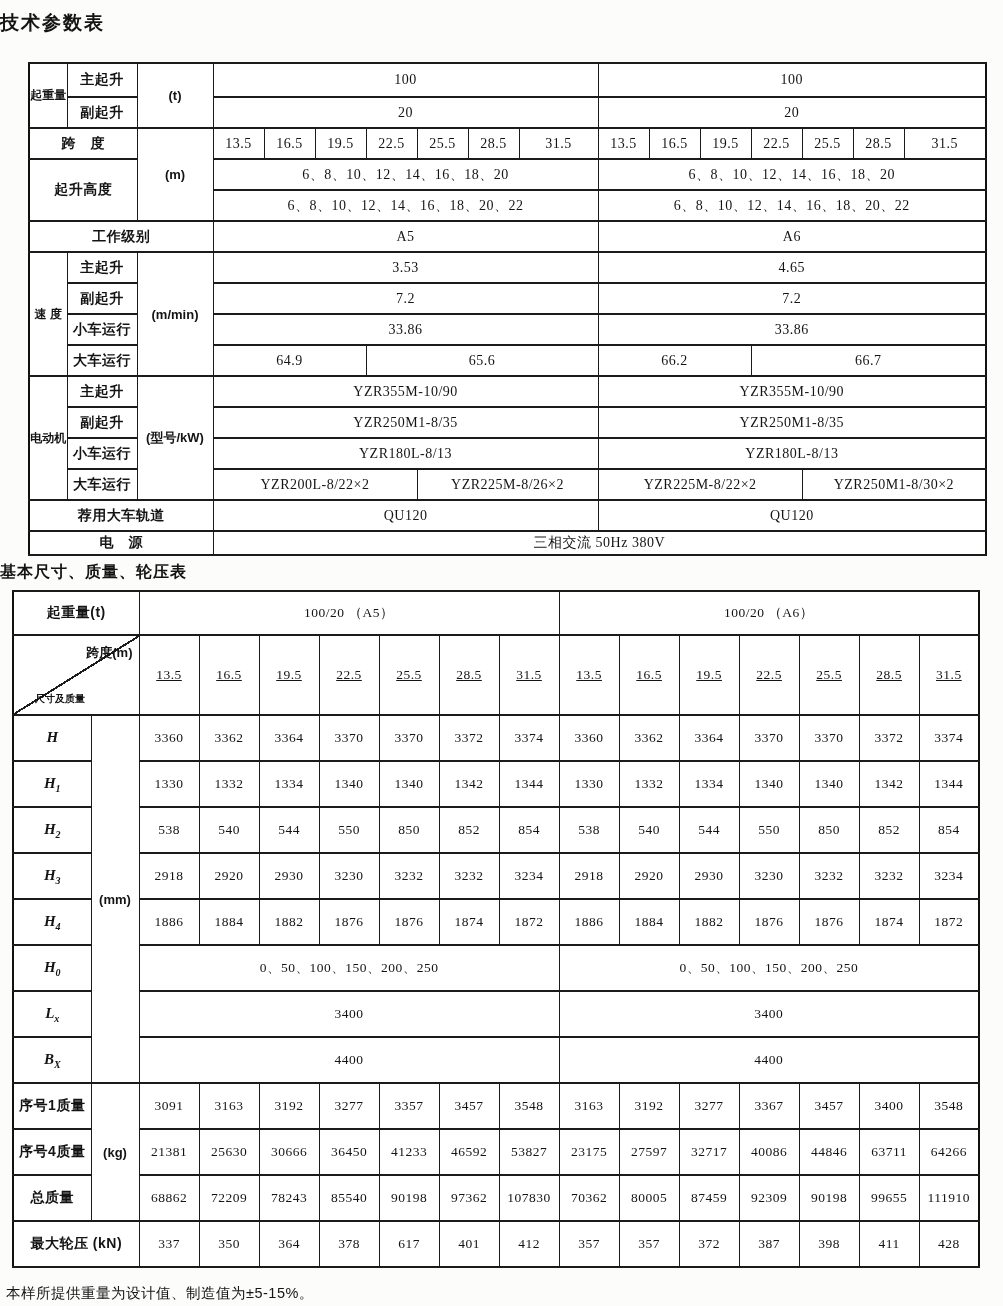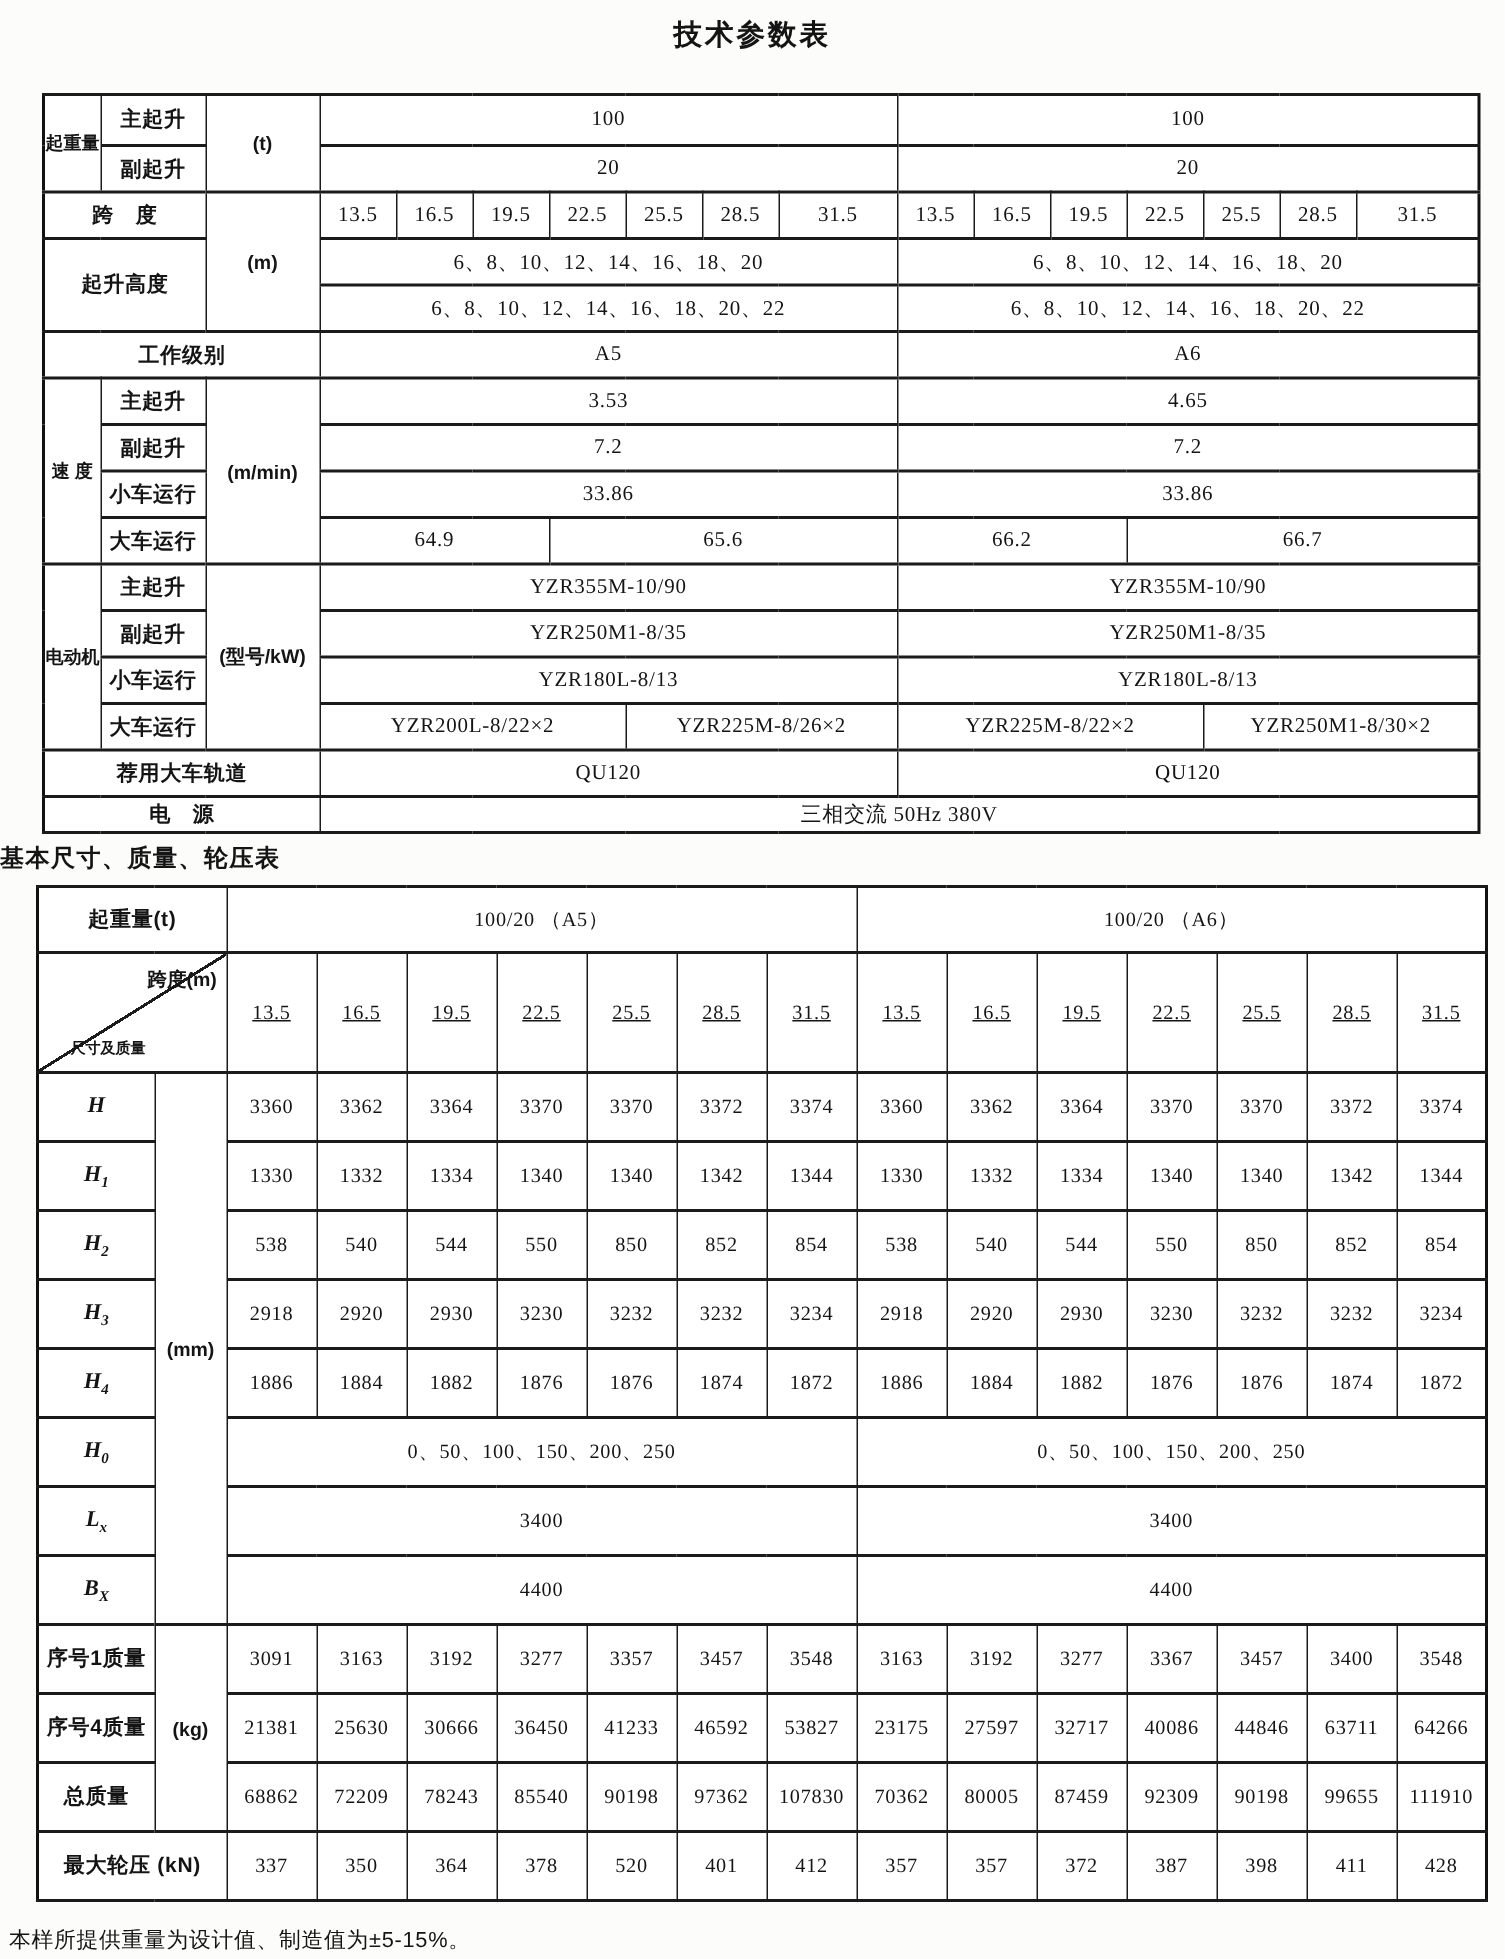--- a/index.html
+++ b/index.html
@@ -3,42 +3,42 @@
 <meta charset="utf-8">
 <style>
   html,body{margin:0;padding:0;}
   body{
     width:1003px;height:1306px;overflow:hidden;
     background:#fcfcfb;color:#141414;
     font-family:"Liberation Serif", serif;
     -webkit-font-smoothing:antialiased;
   }
   .title1{
-    margin:10px 0 26px 0;text-align:center;
+    margin:10px 0 26px 0;
     font-size:19px;font-weight:bold;letter-spacing:2px;
     font-family:"Liberation Sans", sans-serif;
   }
   .title2{
     margin:6px 0 7px 0;
     font-size:16px;font-weight:bold;letter-spacing:1px;
     font-family:"Liberation Sans", sans-serif;
   }
   table.t{
     border-collapse:collapse;table-layout:fixed;
     background:#fff;
   }
   table.t td{
     border-left:1px solid #1b1b1b;border-right:1px solid #1b1b1b;
     border-top:2px solid #1b1b1b;border-bottom:2px solid #1b1b1b;
     text-align:center;vertical-align:middle;
     padding:0;overflow:hidden;white-space:nowrap;
   }
   table.t{border:2px solid #111;}
   .t1{width:957px;margin-left:28px;}
-  .t2{width:966px;margin-left:24px;}
+  .t2{width:966px;margin-left:12px;}
   .t1 tr{height:31px;}
   .t1 tr.rTall{height:34px;}
   .t1 tr.rLast{height:24px;}
   .t2 tr{height:46px;}
   .t2 tr.rCap{height:44px;}
   .t2 tr.rHead{height:78px;text-decoration:underline;}
   .num{font-size:14px;letter-spacing:0.5px;}
   .t2 .num{font-size:13.5px;}
   .lbl{
     font-size:14px;font-weight:bold;
@@ -393,21 +393,21 @@
     <td class="num">90198</td>
     <td class="num">99655</td>
     <td class="num">111910</td>
   </tr>
   <tr>
     <td class="lbl" colspan="2">最大轮压 (kN)</td>
     <td class="num">337</td>
     <td class="num">350</td>
     <td class="num">364</td>
     <td class="num">378</td>
-    <td class="num">520</td>
+    <td class="num">617</td>
     <td class="num">401</td>
     <td class="num">412</td>
     <td class="num">357</td>
     <td class="num">357</td>
     <td class="num">372</td>
     <td class="num">387</td>
     <td class="num">398</td>
     <td class="num">411</td>
     <td class="num">428</td>
   </tr>

